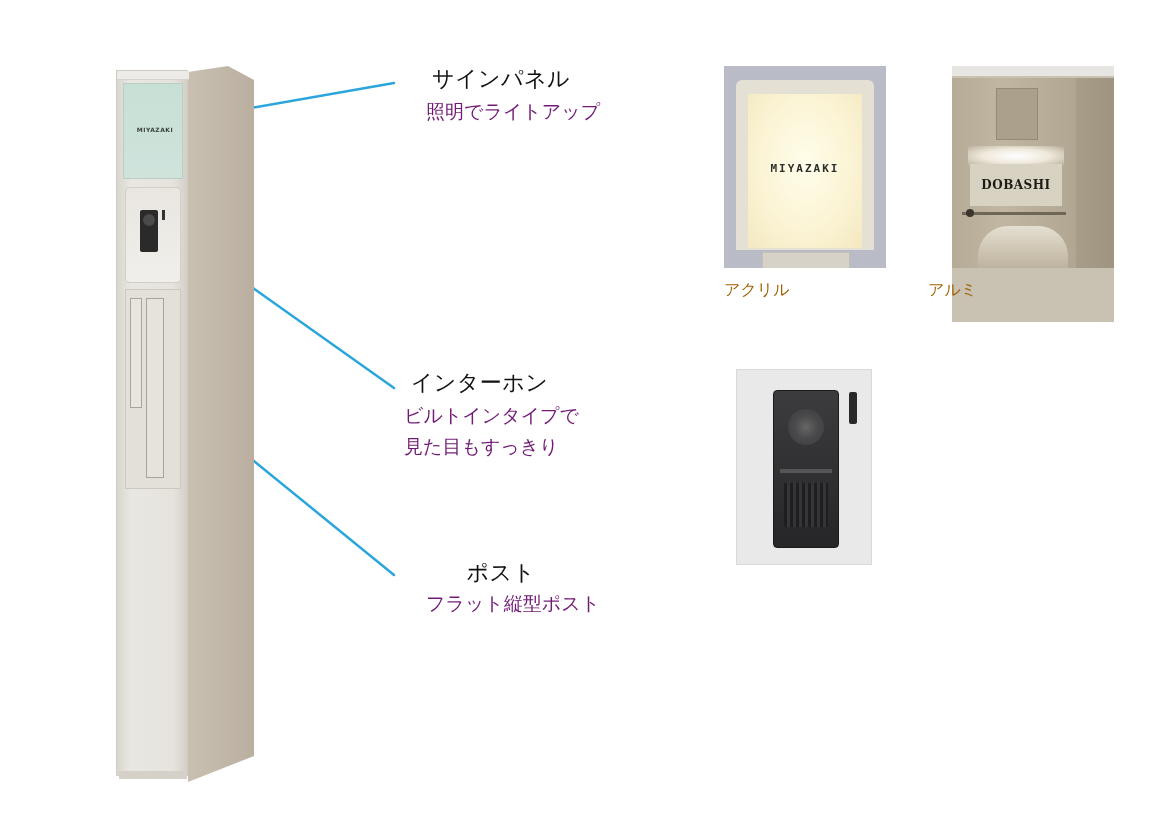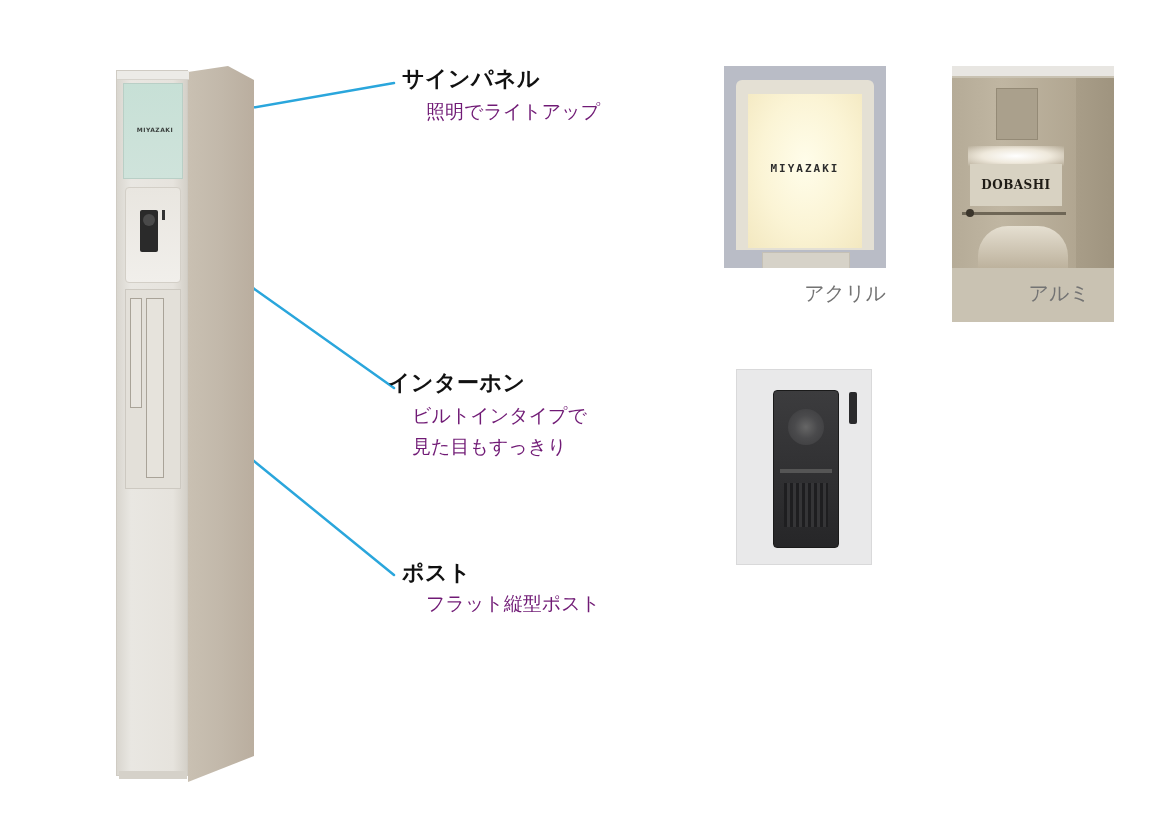--- a/index.html
+++ b/index.html
@@ -27,21 +27,21 @@
   .post-box { left:8px; top:218px; width:56px; height:200px;
     background:#e3e0d9; border:1px solid #cdc9c1; box-sizing:border-box; }
   .post-slot-a { left:4px; top:8px; width:12px; height:110px; border:1px solid #a9a398; box-sizing:border-box; background:#e8e5df; }
   .post-slot-b { left:20px; top:8px; width:18px; height:180px; border:1px solid #a9a398; box-sizing:border-box; background:#e6e3dc; }
   .pillar-bottom { left:2px; top:700px; width:68px; height:8px; background:#d5d1c9; }
 
   
   svg.lines { position:absolute; left:0; top:0; width:1149px; height:828px; pointer-events:none; }
 
   
-  .callout-title { font-size:22px; font-weight:bold; color:#111; letter-spacing:0.5px; white-space:nowrap; }
+  .callout-title { font-size:22px; font-weight:normal; color:#111; letter-spacing:0.5px; white-space:nowrap;text-align:center; }
   .callout-desc { font-size:19px; color:#701a75; line-height:31px; white-space:nowrap; }
 
   
   .photo-acrylic { left:724px; top:66px; width:162px; height:202px; background:#b9bcc6; overflow:hidden; }
   .acr-frame { left:12px; top:14px; width:138px; height:170px; background:#e4e0d4; border-radius:6px 6px 0 0; }
   .acr-light { left:24px; top:28px; width:114px; height:154px;
     background:radial-gradient(ellipse at 50% 45%,#fffdea 0%,#fbf4d5 55%,#f3e8c0 100%); }
   .acr-name { left:24px; top:96px; width:114px; text-align:center; font-size:11px; font-weight:bold; letter-spacing:2px; color:#2d2d2d; font-family:"DejaVu Sans Mono",monospace; }
   .acr-base { left:38px; top:186px; width:86px; height:16px; background:#d6d2c8; border:1px solid #c5c0b5; }
 
@@ -50,21 +50,21 @@
   .al-body { left:0; top:12px; width:124px; height:190px; background:linear-gradient(90deg,#b5ab97,#c0b6a2 40%,#b1a691); }
   .al-side { left:124px; top:12px; width:38px; height:190px; background:linear-gradient(90deg,#a89d88,#9f947f); }
   .al-window { left:44px; top:22px; width:40px; height:50px; background:#aaa08c; border:1px solid #948a76; }
   .al-glow { left:16px; top:80px; width:96px; height:20px; background:radial-gradient(ellipse,#ffffff 0%,#efe9dc 50%,rgba(200,190,170,0) 100%); }
   .al-plate { left:18px; top:98px; width:92px; height:42px; background:#d8d2c2; }
   .al-name { left:18px; top:112px; width:92px; text-align:center; font-size:12px; font-weight:bold; color:#1f1c16; font-family:"DejaVu Serif",serif; letter-spacing:0.5px; }
   .al-bar { left:10px; top:146px; width:104px; height:3px; background:#6e6656; }
   .al-knob { left:14px; top:143px; width:8px; height:8px; border-radius:50%; background:#3b352b; }
   .al-lower { left:26px; top:160px; width:90px; height:42px; background:linear-gradient(180deg,#e5dfd1,#bdb29d); border-radius:30px 30px 0 0; }
 
-  .caption { font-size:20px; color:#737373; text-align:right; white-space:nowrap; }
+  .caption { font-size:16px; color:#a16207; text-align:left; white-space:nowrap; }
 
   .photo-intercom { left:736px; top:369px; width:136px; height:196px; background:#e9e9ea; border:1px solid #d9d9da; box-sizing:border-box; }
   .ic-unit { left:36px; top:20px; width:64px; height:156px; background:linear-gradient(180deg,#3c3c3e,#262628); border-radius:4px; border:1px solid #1a1a1a; }
   .ic-cam { left:14px; top:18px; width:36px; height:36px; border-radius:50%; background:radial-gradient(circle,#666 0%,#4a4a4c 45%,#3a3a3c 100%); }
   .ic-band { left:6px; top:78px; width:52px; height:4px; background:#555; }
   .ic-grill { left:10px; top:92px; width:44px; height:44px;
     background:repeating-linear-gradient(90deg,#1e1e20 0 3px,#353537 3px 6px); }
   .ic-btn { left:112px; top:22px; width:8px; height:32px; background:#2a2a2c; border-radius:2px; }
 </style>
 </head>
@@ -95,21 +95,21 @@
     </div>
     <div class="abs pillar-bottom"></div>
   </div>
 </div>
 
 <div class="abs" style="left:402px; top:64px;">
   <div class="callout-title">サインパネル</div>
   <div class="callout-desc" style="margin-left:24px; margin-top:2px;">照明でライトアップ</div>
 </div>
 
-<div class="abs" style="left:388px; top:368px;">
+<div class="abs" style="left:380px; top:368px;">
   <div class="callout-title">インターホン</div>
   <div class="callout-desc" style="margin-left:24px; margin-top:2px;">ビルトインタイプで</div>
   <div class="callout-desc" style="margin-left:24px;">見た目もすっきり</div>
 </div>
 
 <div class="abs" style="left:402px; top:558px;">
   <div class="callout-title">ポスト</div>
   <div class="callout-desc" style="margin-left:24px;">フラット縦型ポスト</div>
 </div>
 

